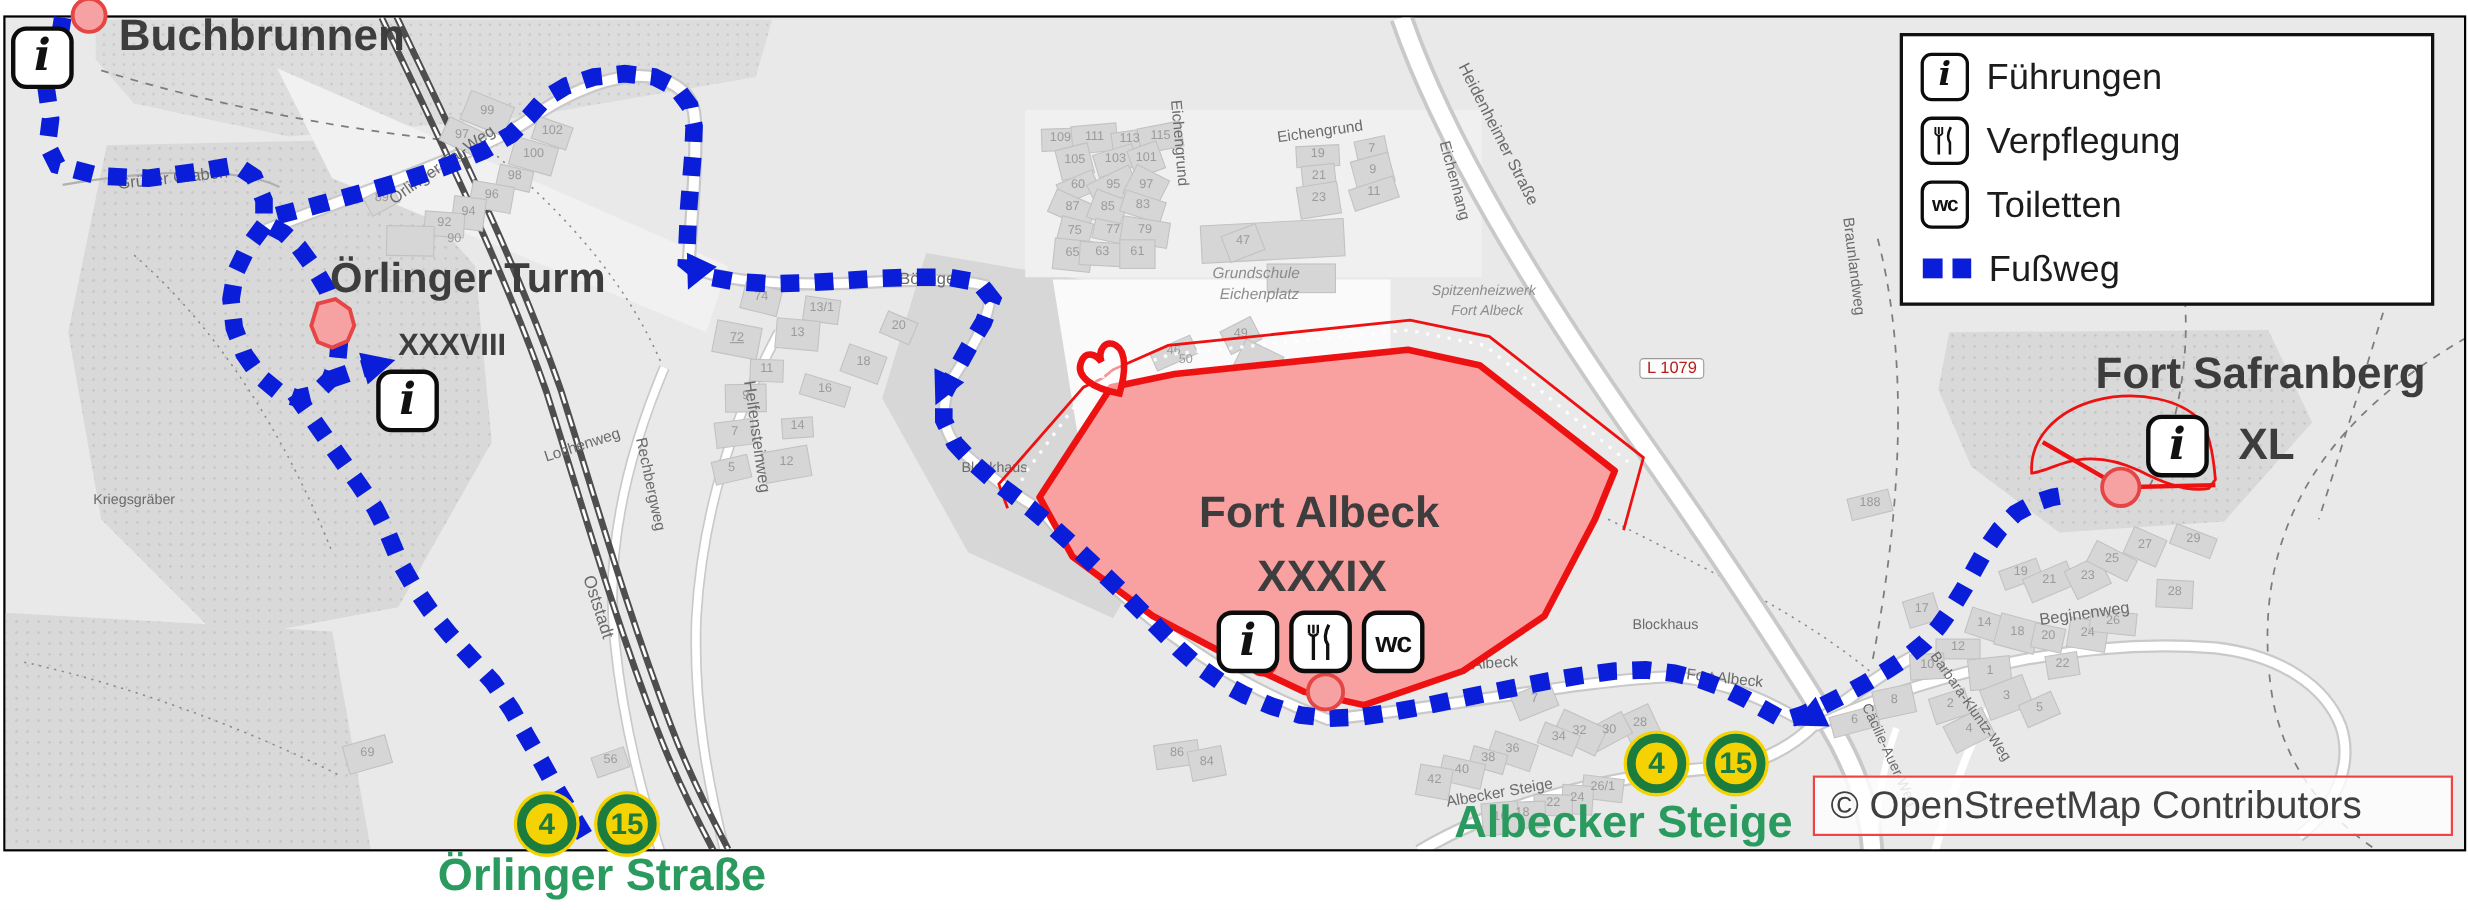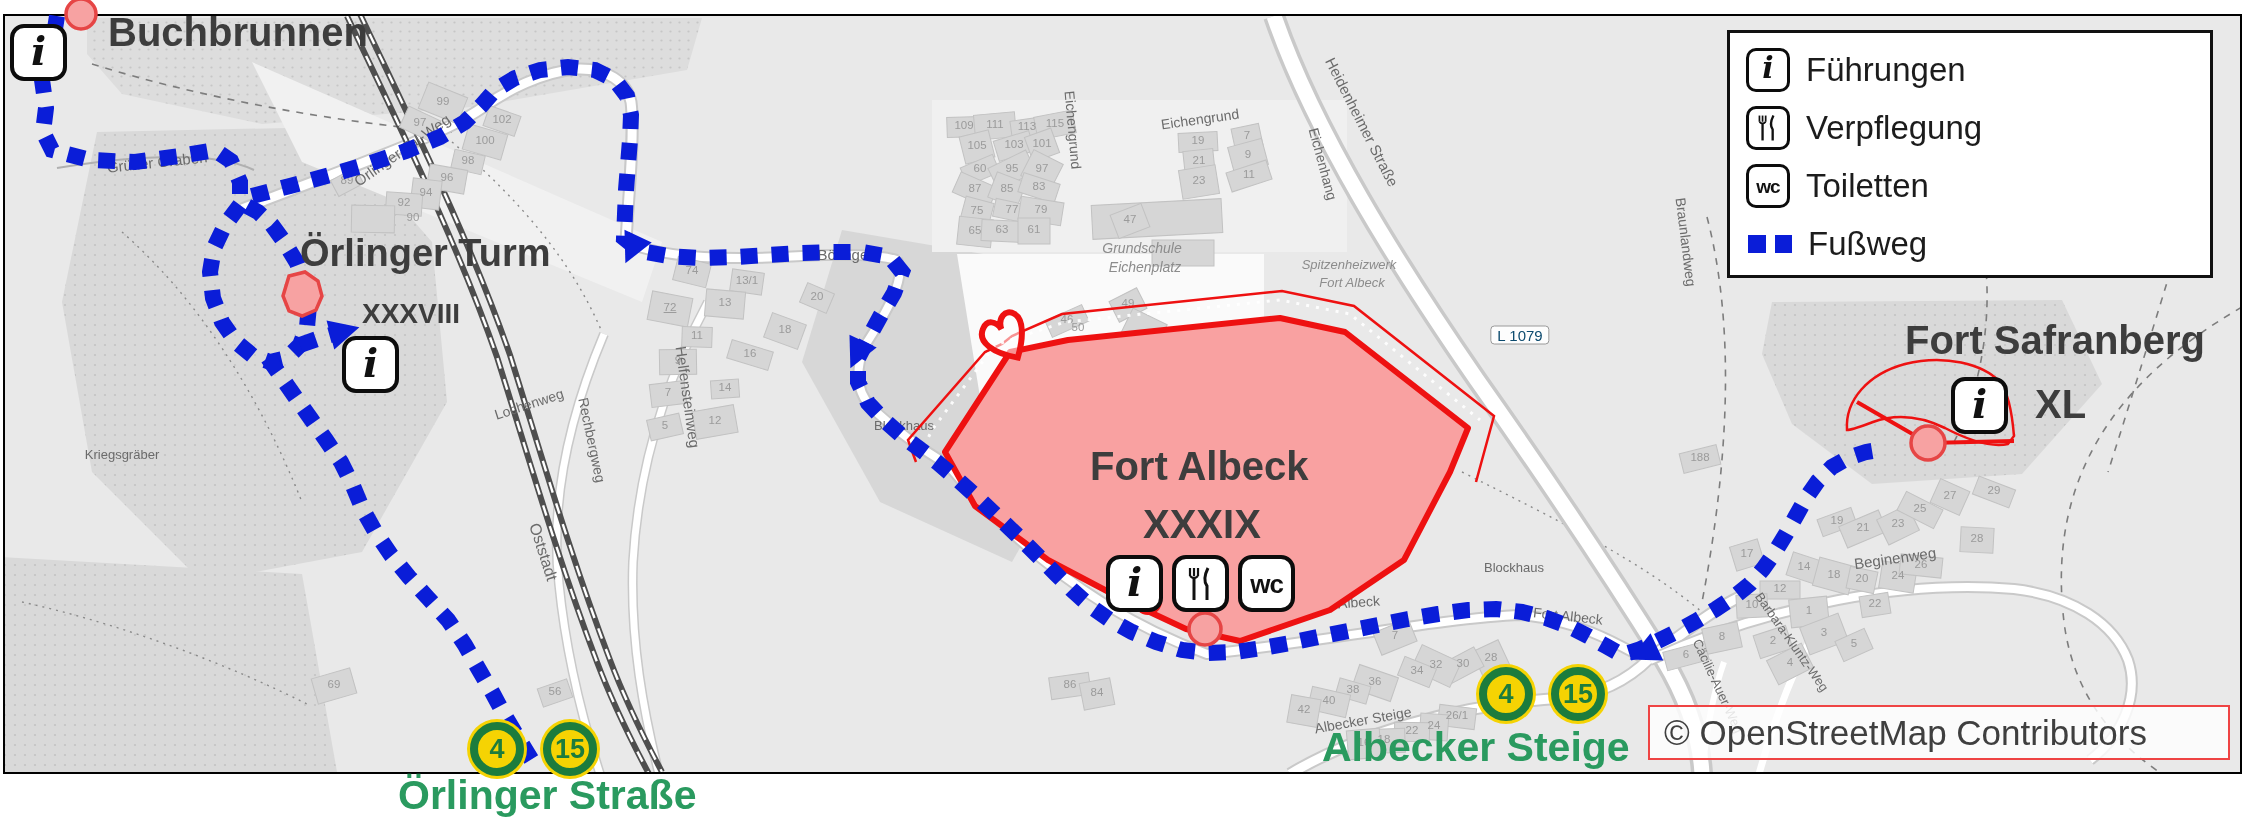--- a/index.html
+++ b/index.html
@@ -23,21 +23,21 @@
   .fort{fill:var(--fort-fill);stroke:var(--fort-border);stroke-width:6;stroke-linejoin:round;}
   .fort-thin{fill:none;stroke:var(--fort-border);stroke-width:2.5;}
   .fort-bump{fill:var(--fort-fill);stroke:var(--fort-border);stroke-width:4;}
   .moat-dots{fill:none;stroke:#fff;stroke-width:3;stroke-dasharray:3 7;opacity:.9;}
   .marker{fill:var(--marker-fill);stroke:var(--marker-border);stroke-width:3.5;}
   .redline{fill:none;stroke:var(--fort-border);stroke-width:4;}
   
   .poi-title{position:absolute;font-weight:bold;color:var(--title-gray);white-space:nowrap;}
   .maplabel{position:absolute;color:#6b6b6b;white-space:nowrap;transform-origin:center;}
   .maplabel.it{font-style:italic;color:#8c8c8c;}
-  .maplabel.boxed{background:#fdfdfd;border:1.5px solid #9a9a9a;border-radius:4px;padding:0 6px;color:#0c4a6e;}
+  .maplabel.boxed{background:#fdfdfd;border:1.5px solid #9a9a9a;border-radius:4px;padding:0 6px;color:#b91c1c;}
   .hnum{position:absolute;font-size:11.5px;color:#9b9b9b;transform:translate(-50%,-50%);white-space:nowrap;}
   
   .ibox{position:absolute;width:49px;height:49px;background:#fff;border:4px solid #0c0c0c;border-radius:14px;
         display:flex;align-items:center;justify-content:center;box-sizing:content-box;}
   .ibox .iglyph{font-family:"DejaVu Serif",serif;font-style:italic;font-weight:bold;font-size:40px;
         color:#111;line-height:1;transform:translateY(-2px);}
   .ibox .wcglyph{font-family:"Liberation Sans",sans-serif;font-weight:bold;font-size:26px;color:#111;
         letter-spacing:-1px;line-height:1;}
   
   #legend{position:absolute;left:1727px;top:30px;width:486px;height:248px;background:#fff;

